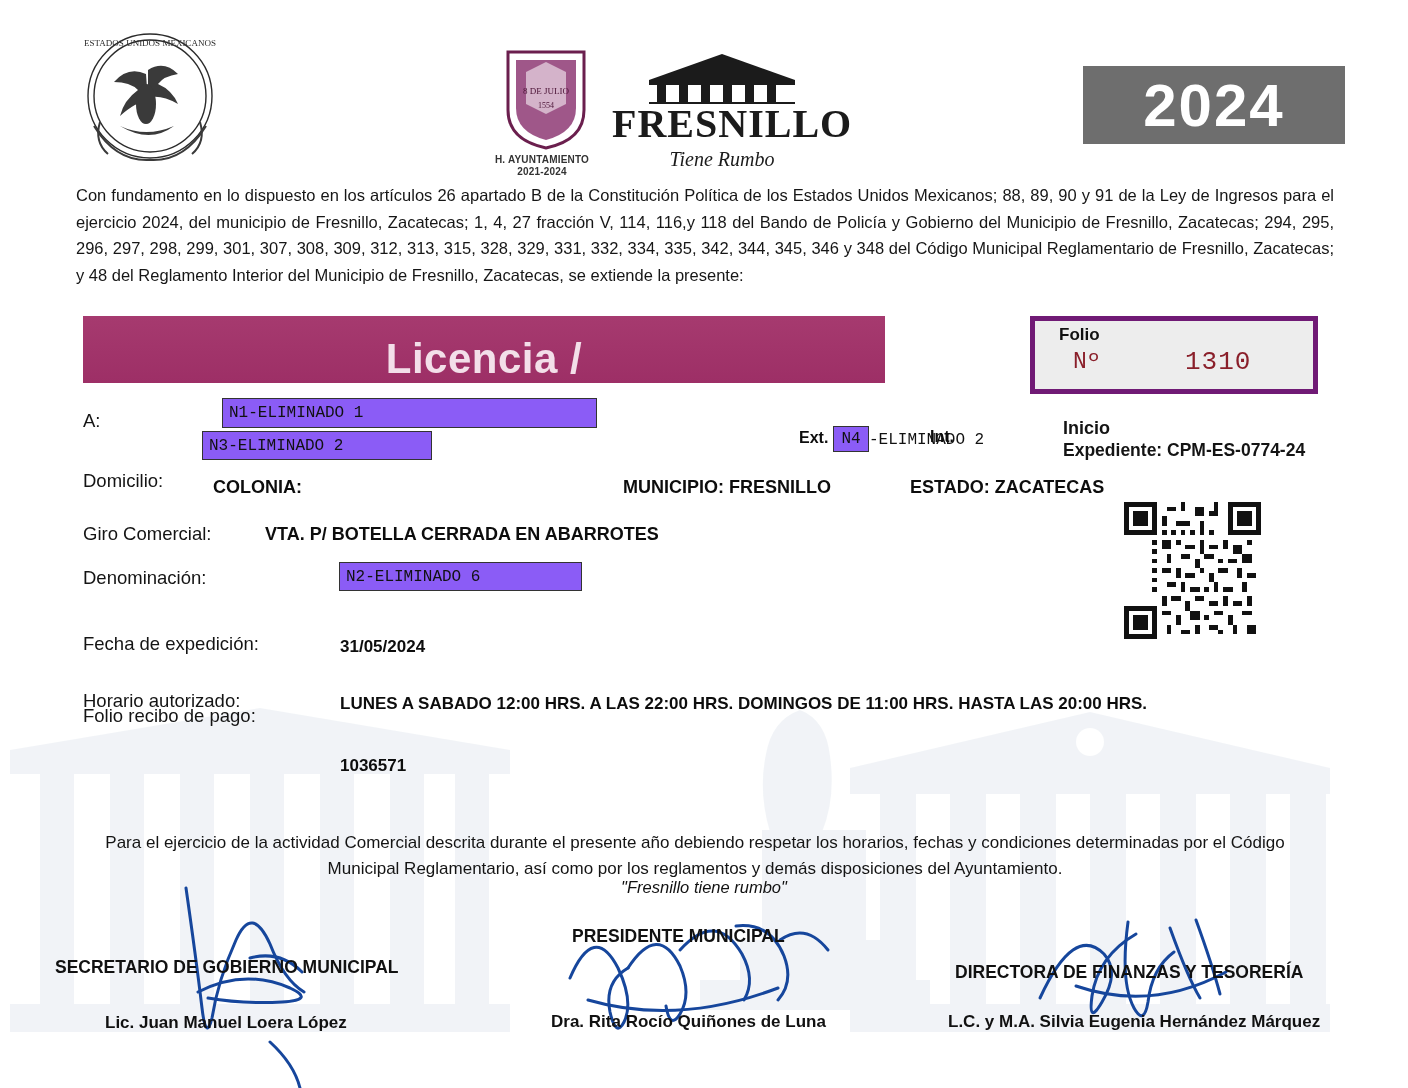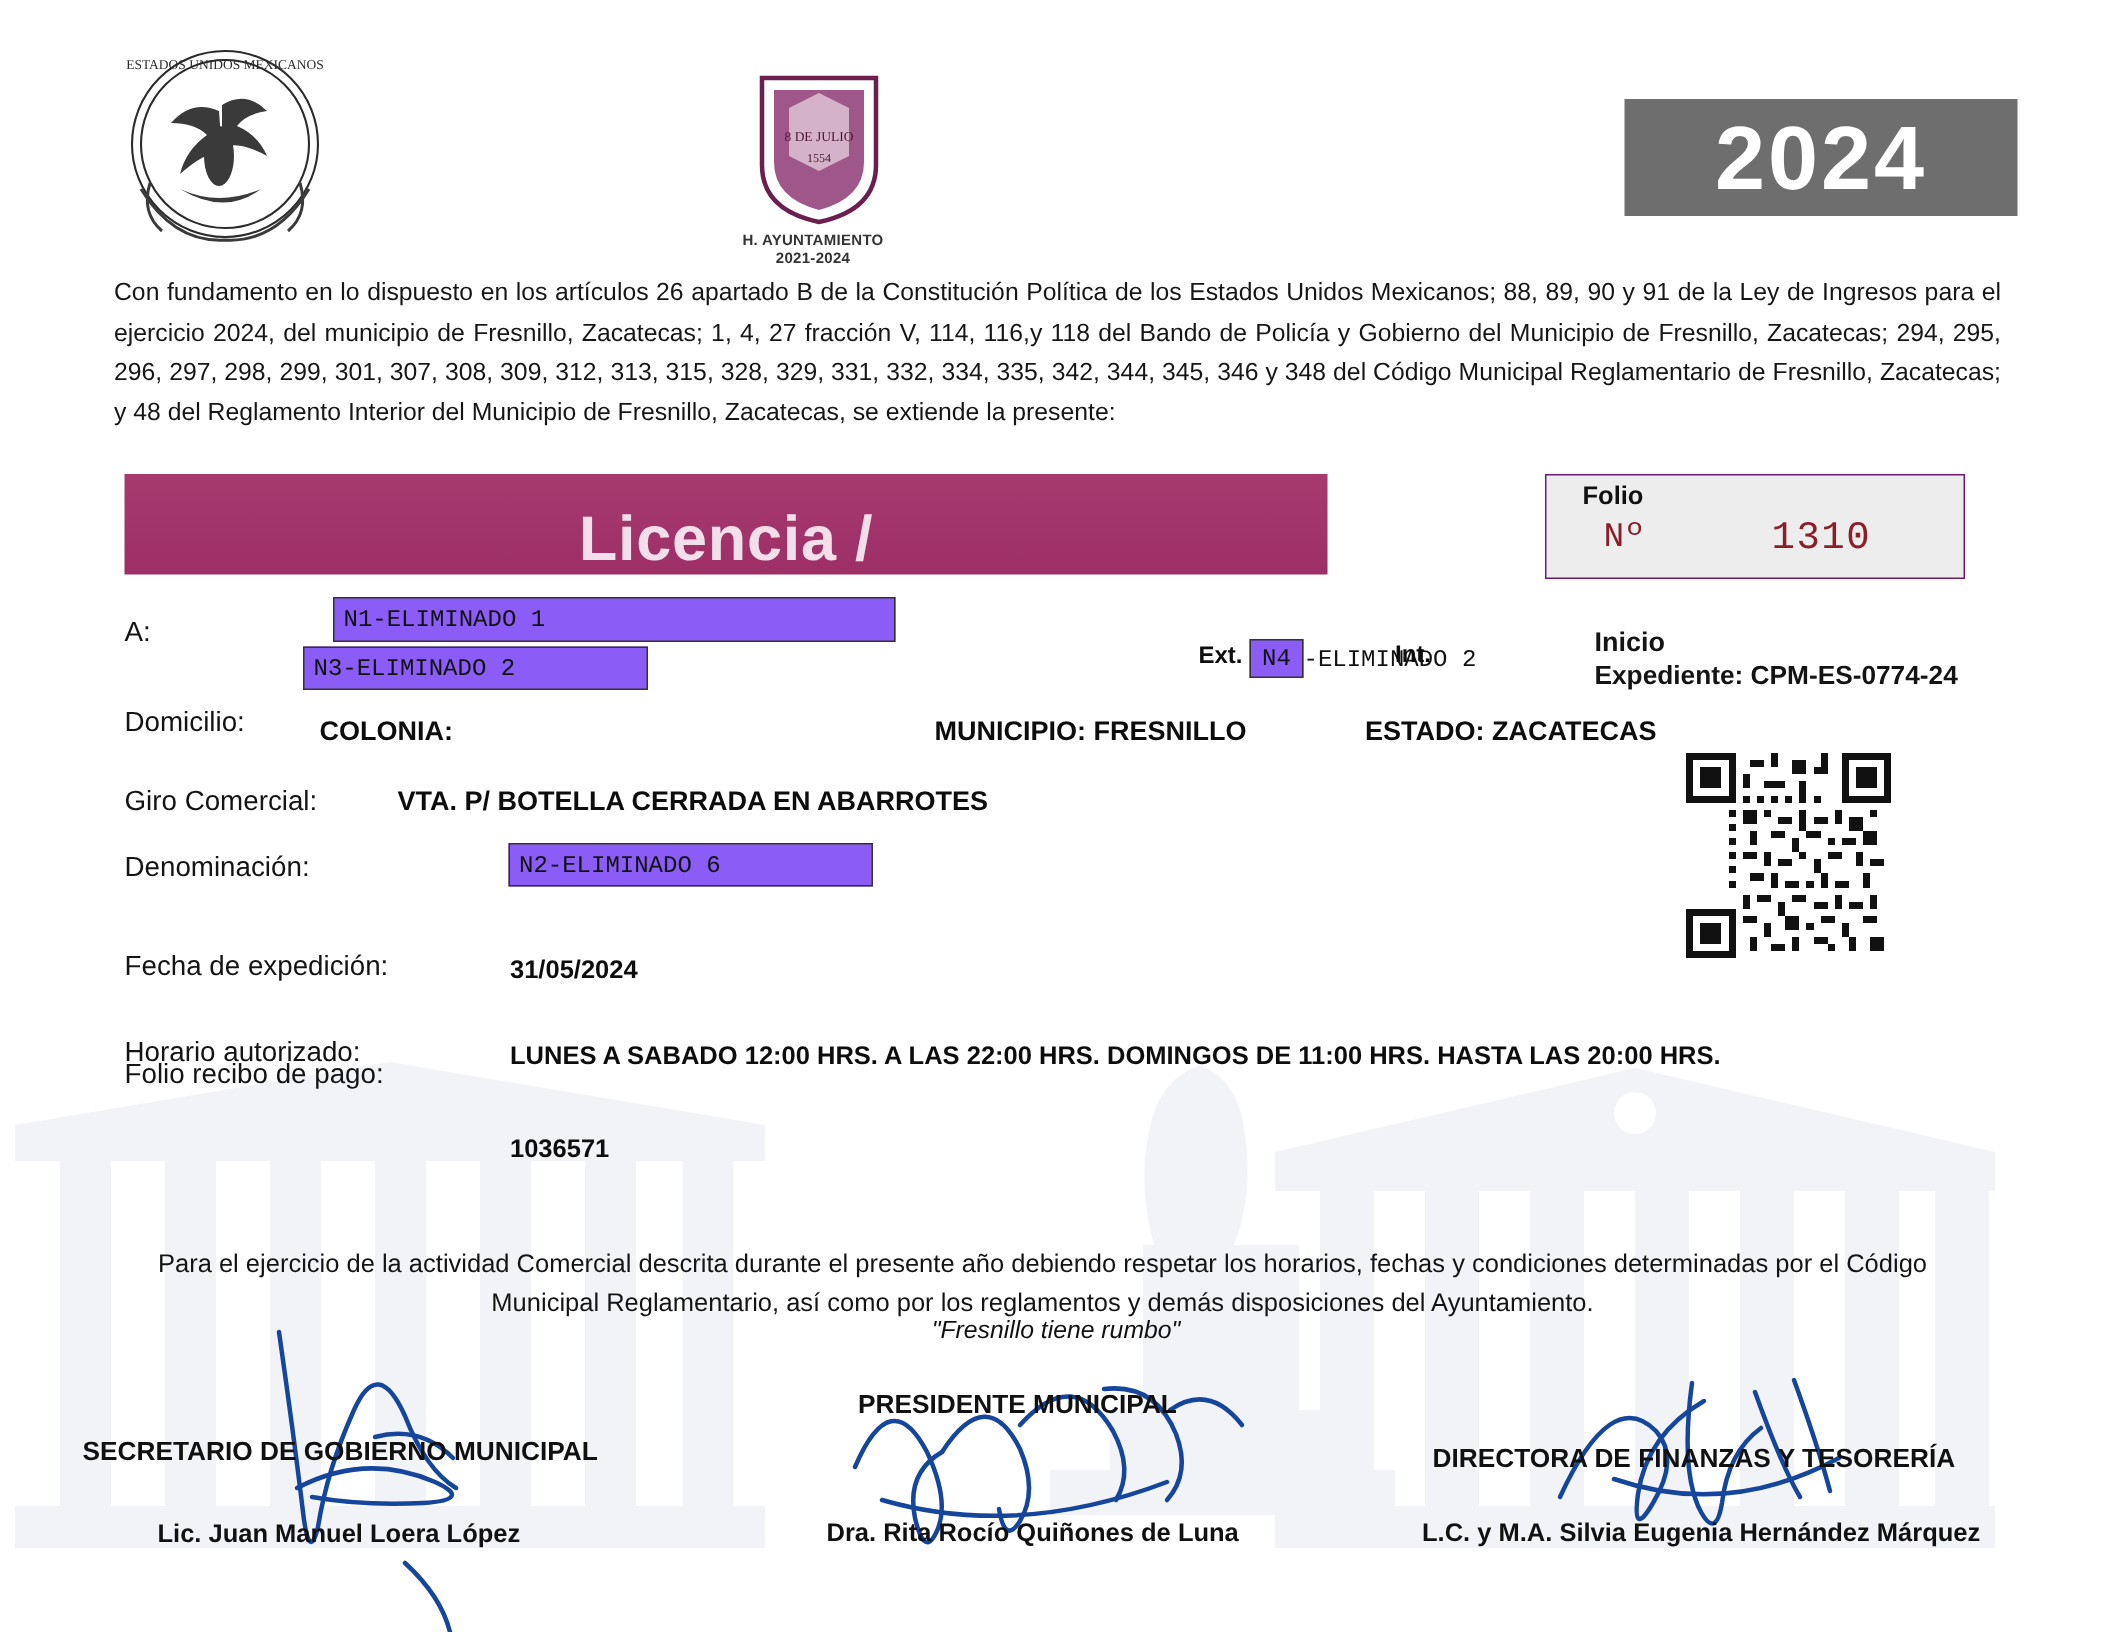--- a/index.html
+++ b/index.html
@@ -125,21 +125,21 @@
     font-family: "Liberation Sans", sans-serif;
     letter-spacing: .5px;
   }
 
   
   .folio-box {
     position: absolute;
     left: 1030px; top: 316px;
     width: 278px; height: 68px;
     background: #ededed;
-    border: 1px solid #701a75;
+    border: 5px solid #701a75;
   }
   .folio-label {
     position: absolute;
     left: 24px; top: 4px;
     font-size: 17px;
     font-weight: bold;
     color: #111;
   }
   .folio-no {
     position: absolute;
@@ -346,20 +346,37 @@
       <path d="M24 24 L44 14 L64 24 L64 56 L44 66 L24 56 Z" fill="#ffffff" opacity="0.55"></path>
       <text x="44" y="46" text-anchor="middle" font-family="Liberation Serif, serif" font-size="9" fill="#4a1235">8 DE JULIO</text>
       <text x="44" y="60" text-anchor="middle" font-family="Liberation Serif, serif" font-size="8" fill="#4a1235">1554</text>
     </svg>
     <div class="shield-text">
       <div>H. AYUNTAMIENTO</div>
       <div>2021-2024</div>
     </div>
   </div>
 
+  <div class="fresnillo-logo">
+    <svg width="190" height="52" viewBox="0 0 190 52" style="position:absolute;left:15px;top:0" xmlns="http://www.w3.org/2000/svg">
+      <g fill="#1b1b1b">
+        <polygon points="95,2 168,28 22,28"></polygon>
+        <rect x="22" y="28" width="146" height="5"></rect>
+        <rect x="30" y="33" width="9" height="17"></rect>
+        <rect x="52" y="33" width="9" height="17"></rect>
+        <rect x="74" y="33" width="9" height="17"></rect>
+        <rect x="96" y="33" width="9" height="17"></rect>
+        <rect x="118" y="33" width="9" height="17"></rect>
+        <rect x="140" y="33" width="9" height="17"></rect>
+        <rect x="22" y="50" width="146" height="4"></rect>
+      </g>
+    </svg>
+    <div class="fres-word">FRESNILLO</div>
+    <div class="fres-sub">Tiene Rumbo</div>
+  </div>
 
   <div class="year-box">2024</div>
 </div>
 
 <div class="legal">Con fundamento en lo dispuesto en los artículos 26 apartado B de la Constitución Política de los Estados Unidos Mexicanos; 88, 89, 90 y 91 de la Ley de Ingresos para el ejercicio 2024, del municipio de Fresnillo, Zacatecas; 1, 4, 27 fracción V, 114, 116,y 118 del Bando de Policía y Gobierno del Municipio de Fresnillo, Zacatecas; 294, 295, 296, 297, 298, 299, 301, 307, 308, 309, 312, 313, 315, 328, 329, 331, 332, 334, 335, 342, 344, 345, 346 y 348 del Código Municipal Reglamentario de Fresnillo, Zacatecas; y 48 del Reglamento Interior del Municipio de Fresnillo, Zacatecas, se extiende la presente:</div>
 
 <div class="title-band">
   <span class="t1">Licencia /</span>
 </div>
 

